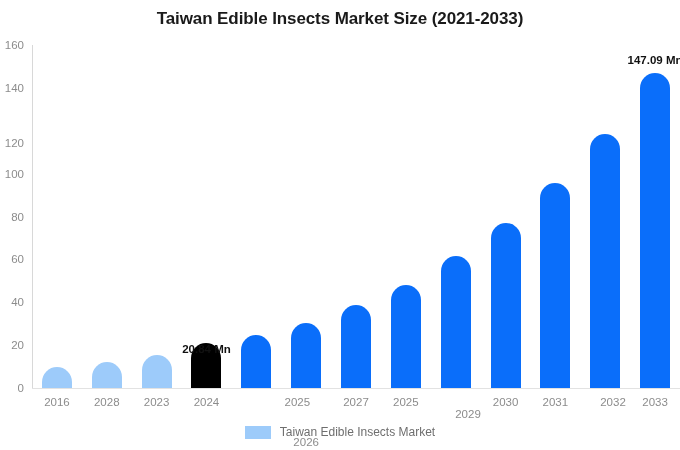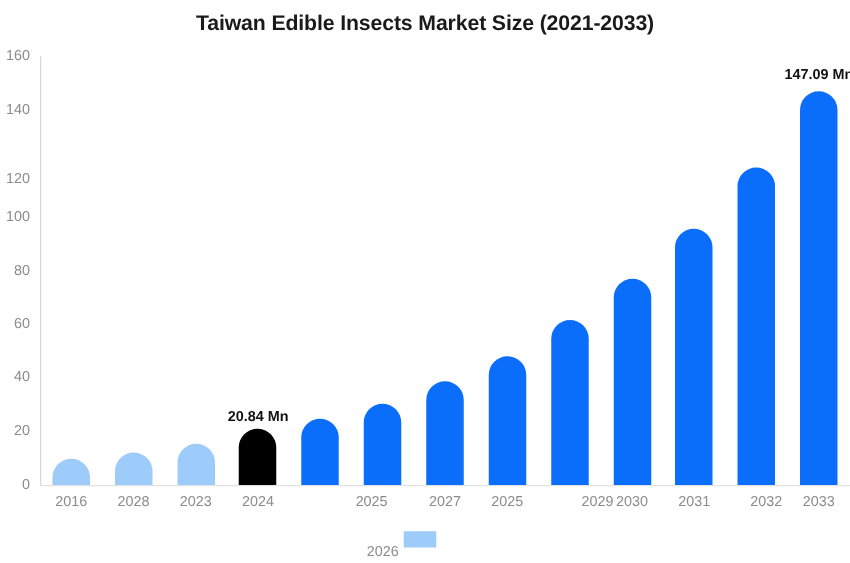--- a/index.html
+++ b/index.html
@@ -145,30 +145,31 @@
       <div class="bar" style="left: 458.538px; width: 30px; height: 165.069px; background: rgb(10, 110, 250);"></div>
       <div class="bar" style="left: 508.385px; width: 30px; height: 204.942px; background: rgb(10, 110, 250);"></div>
       <div class="bar" style="left: 558.231px; width: 30px; height: 254.034px; background: rgb(10, 110, 250);"></div>
       <div class="bar" style="left: 608.077px; width: 30px; height: 315.324px; background: rgb(10, 110, 250);"></div>
     </div>
 
   <div id="x-axis-labels"></div>
 
   <div id="legend">
     <span id="legend-swatch" style="background: rgb(157, 203, 250);"></span>
+    <span id="legend-label">Taiwan Edible Insects Market</span>
   </div>
 
 <div class="x-tick" style="left: 56.9231px;">2016</div>
     <div class="x-tick" style="left: 106.769px;">2028</div>
     <div class="x-tick" style="left: 156.615px;">2023</div>
     <div class="x-tick" style="left: 206.462px;">2024</div>
     <div class="x-tick" style="left: 256.308px; margin-left: 41px;">2025</div>
     <div class="x-tick" style="left: 306.154px; margin-top: 40px;">2026</div>
     <div class="x-tick" style="left: 356px;">2027</div>
     <div class="x-tick" style="left: 405.846px;">2025</div>
-    <div class="x-tick" style="left: 478px;">2029</div>
+    <div class="x-tick" style="left: 468px; margin-top: 12px;">2029</div>
     <div class="x-tick" style="left: 505.538px;">2030</div>
     <div class="x-tick" style="left: 555.385px;">2031</div>
     <div class="x-tick" style="left: 613px;">2032</div>
     <div class="x-tick" style="left: 655.077px;">2033</div>
-    <div class="bar-label" style="left: 206.462px; top: 328px;">20.84 Mn</div>
+    <div class="bar-label" style="left: 206.462px; top: 343px;">20.84 Mn</div>
     <div class="bar-label" style="left: 655.077px; top: 53.6758px;">147.09 Mn</div>
   </div>
 
 </body></html>

